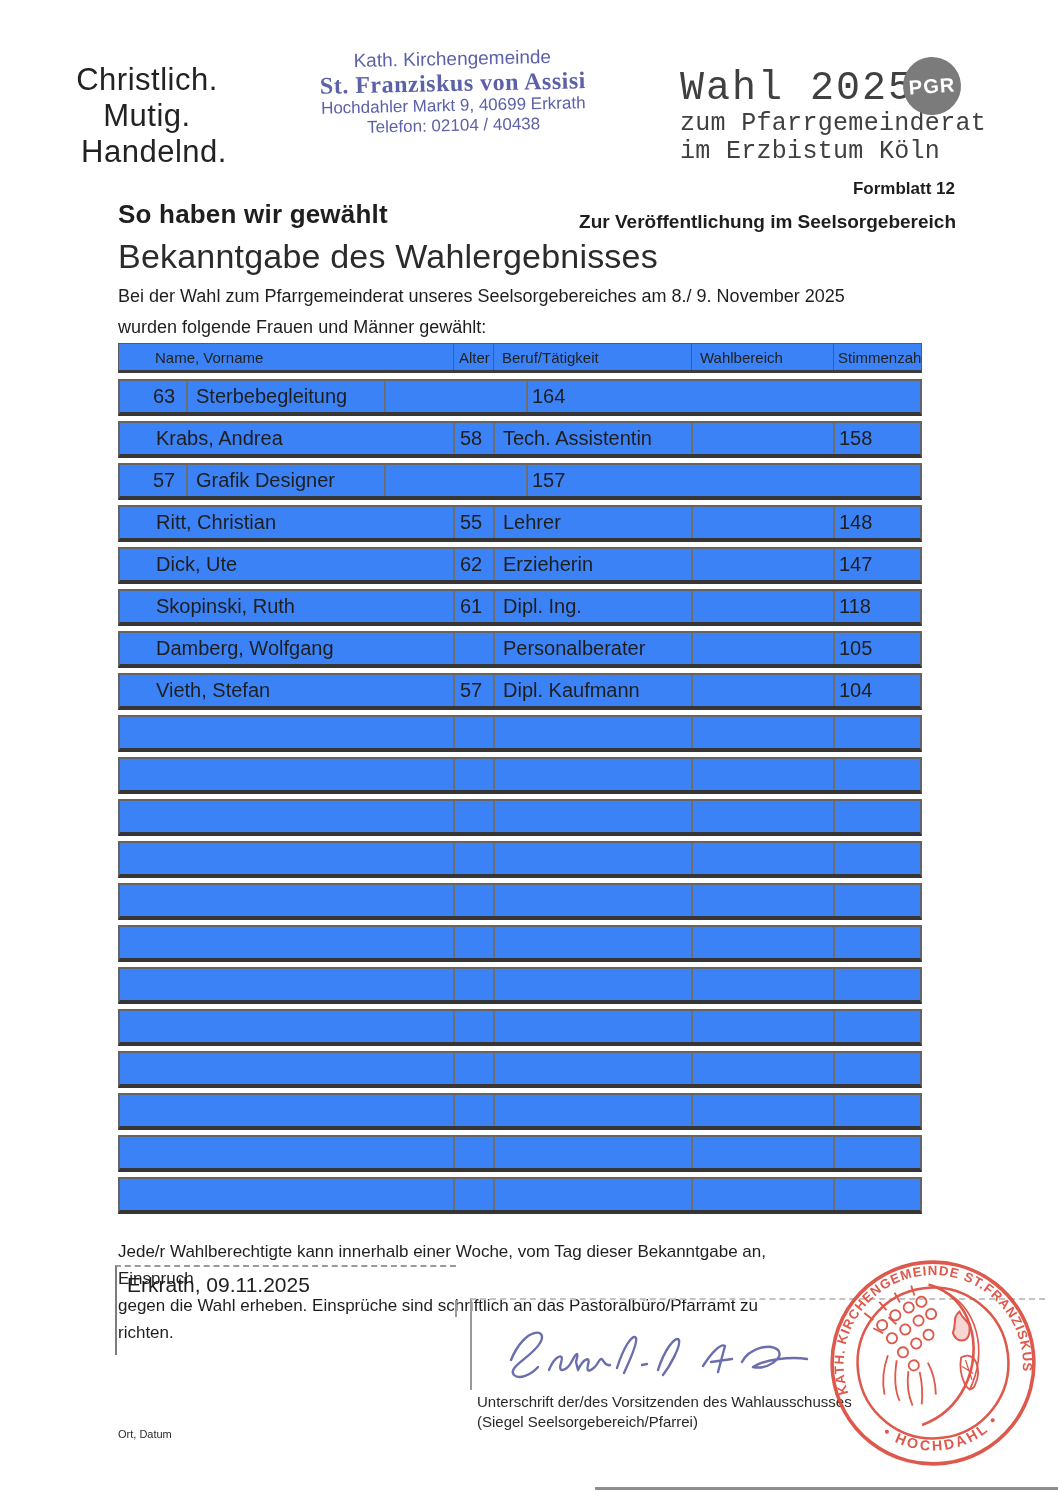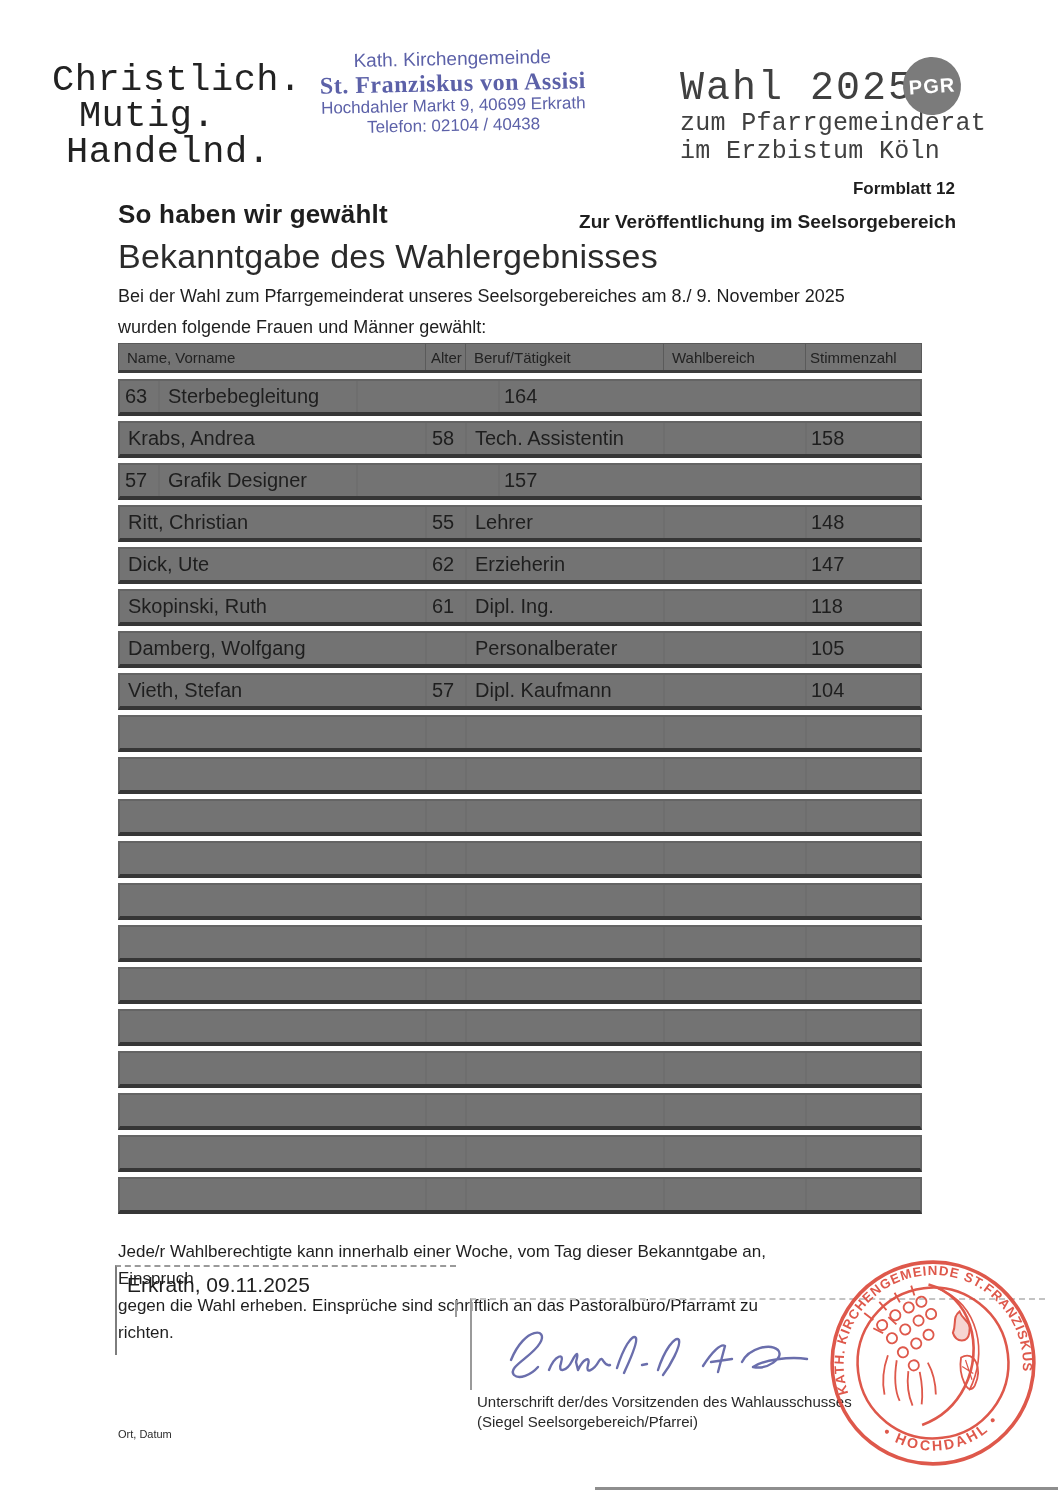--- a/index.html
+++ b/index.html
@@ -3,21 +3,21 @@
 <meta charset="utf-8">
 <style>
   html,body{margin:0;padding:0;background:#e8e8e8;}
   .page{
     position:relative;width:1058px;height:1496px;background:#ffffff;
     font-family:"Liberation Sans",sans-serif;color:#1e1e1e;overflow:hidden;
     margin:0 auto;
   }
   
   .logo{position:absolute;left:52px;top:62px;width:190px;text-align:center;
-    font-size:37px;line-height:36px;letter-spacing:.5px;color:#222;font-weight:500;font-family:Liberation Mono, monospace;}
+    font-size:31px;line-height:36px;letter-spacing:.5px;color:#222;font-weight:500;}
   .logo div:nth-child(3){margin-left:14px;}
   .blue-stamp{position:absolute;left:293px;top:48px;width:320px;text-align:center;
     color:#5c61a8;transform:rotate(-1.2deg);}
   .blue-stamp .l1{font-size:19px;line-height:22px;}
   .blue-stamp .l2{font-family:"Liberation Serif",serif;font-weight:bold;font-size:24px;line-height:26px;letter-spacing:.5px;}
   .blue-stamp .l3,.blue-stamp .l4{font-size:17px;line-height:20px;}
   .wahl-block{position:absolute;left:680px;top:68px;color:#404040;font-family:Liberation Mono, monospace;}
   .wahl-title{font-size:40px;line-height:42px;letter-spacing:2px;}
   .wahl-sub{font-size:25px;line-height:28px;letter-spacing:.3px;}
   .pgr-badge{position:absolute;left:903px;top:57px;width:58px;height:58px;border-radius:50%;
@@ -25,22 +25,22 @@
     color:#fff;font-weight:bold;font-size:20px;letter-spacing:1px;transform:rotate(-4deg);}
   .formblatt{position:absolute;left:755px;top:179px;width:200px;text-align:right;
     font-weight:bold;font-size:17px;}
   .h-main{position:absolute;left:118px;top:199px;font-size:26px;font-weight:bold;letter-spacing:.2px;}
   .h-right{position:absolute;left:540px;top:211px;width:416px;text-align:right;
     font-weight:bold;font-size:19px;}
   .h-sub{position:absolute;left:118px;top:237px;font-size:34px;color:#2b2b2b;letter-spacing:.2px;}
   .intro{position:absolute;left:118px;top:281px;width:800px;font-size:18px;line-height:31px;}
   
   .rtable{position:absolute;left:118px;top:343px;width:804px;}
-  .trow{display:flex;box-sizing:border-box;height:37px;background:#737373;
-    border:2px solid #646464;border-bottom:4px solid #363636;margin-bottom:5px;}
+  .trow{display:flex;box-sizing:border-box;height:37px;background:#3b82f6;
+    border:2px solid #646464;border-bottom:4px solid #363636;margin-bottom:5px;padding-left:28px;}
   .trow.hrow{height:30px;border:1px solid #5a5a5a;border-bottom:3px solid #3c3c3c;margin-bottom:6px;}
   .cell{box-sizing:border-box;display:flex;align-items:center;padding-left:8px;
     font-size:20px;white-space:nowrap;overflow:hidden;}
   .hrow .cell{font-size:15px;color:#222;}
   .cell:not(:last-child){border-right:2px solid #6e6e6e;}
   .hrow .cell:not(:last-child){border-right:1px solid #5a5a5a;}
   .col-name{width:307px;}
   .col-alter{width:40px;padding-left:5px;}
   .col-beruf{width:198px;}
   .col-wahl{width:142px;}

